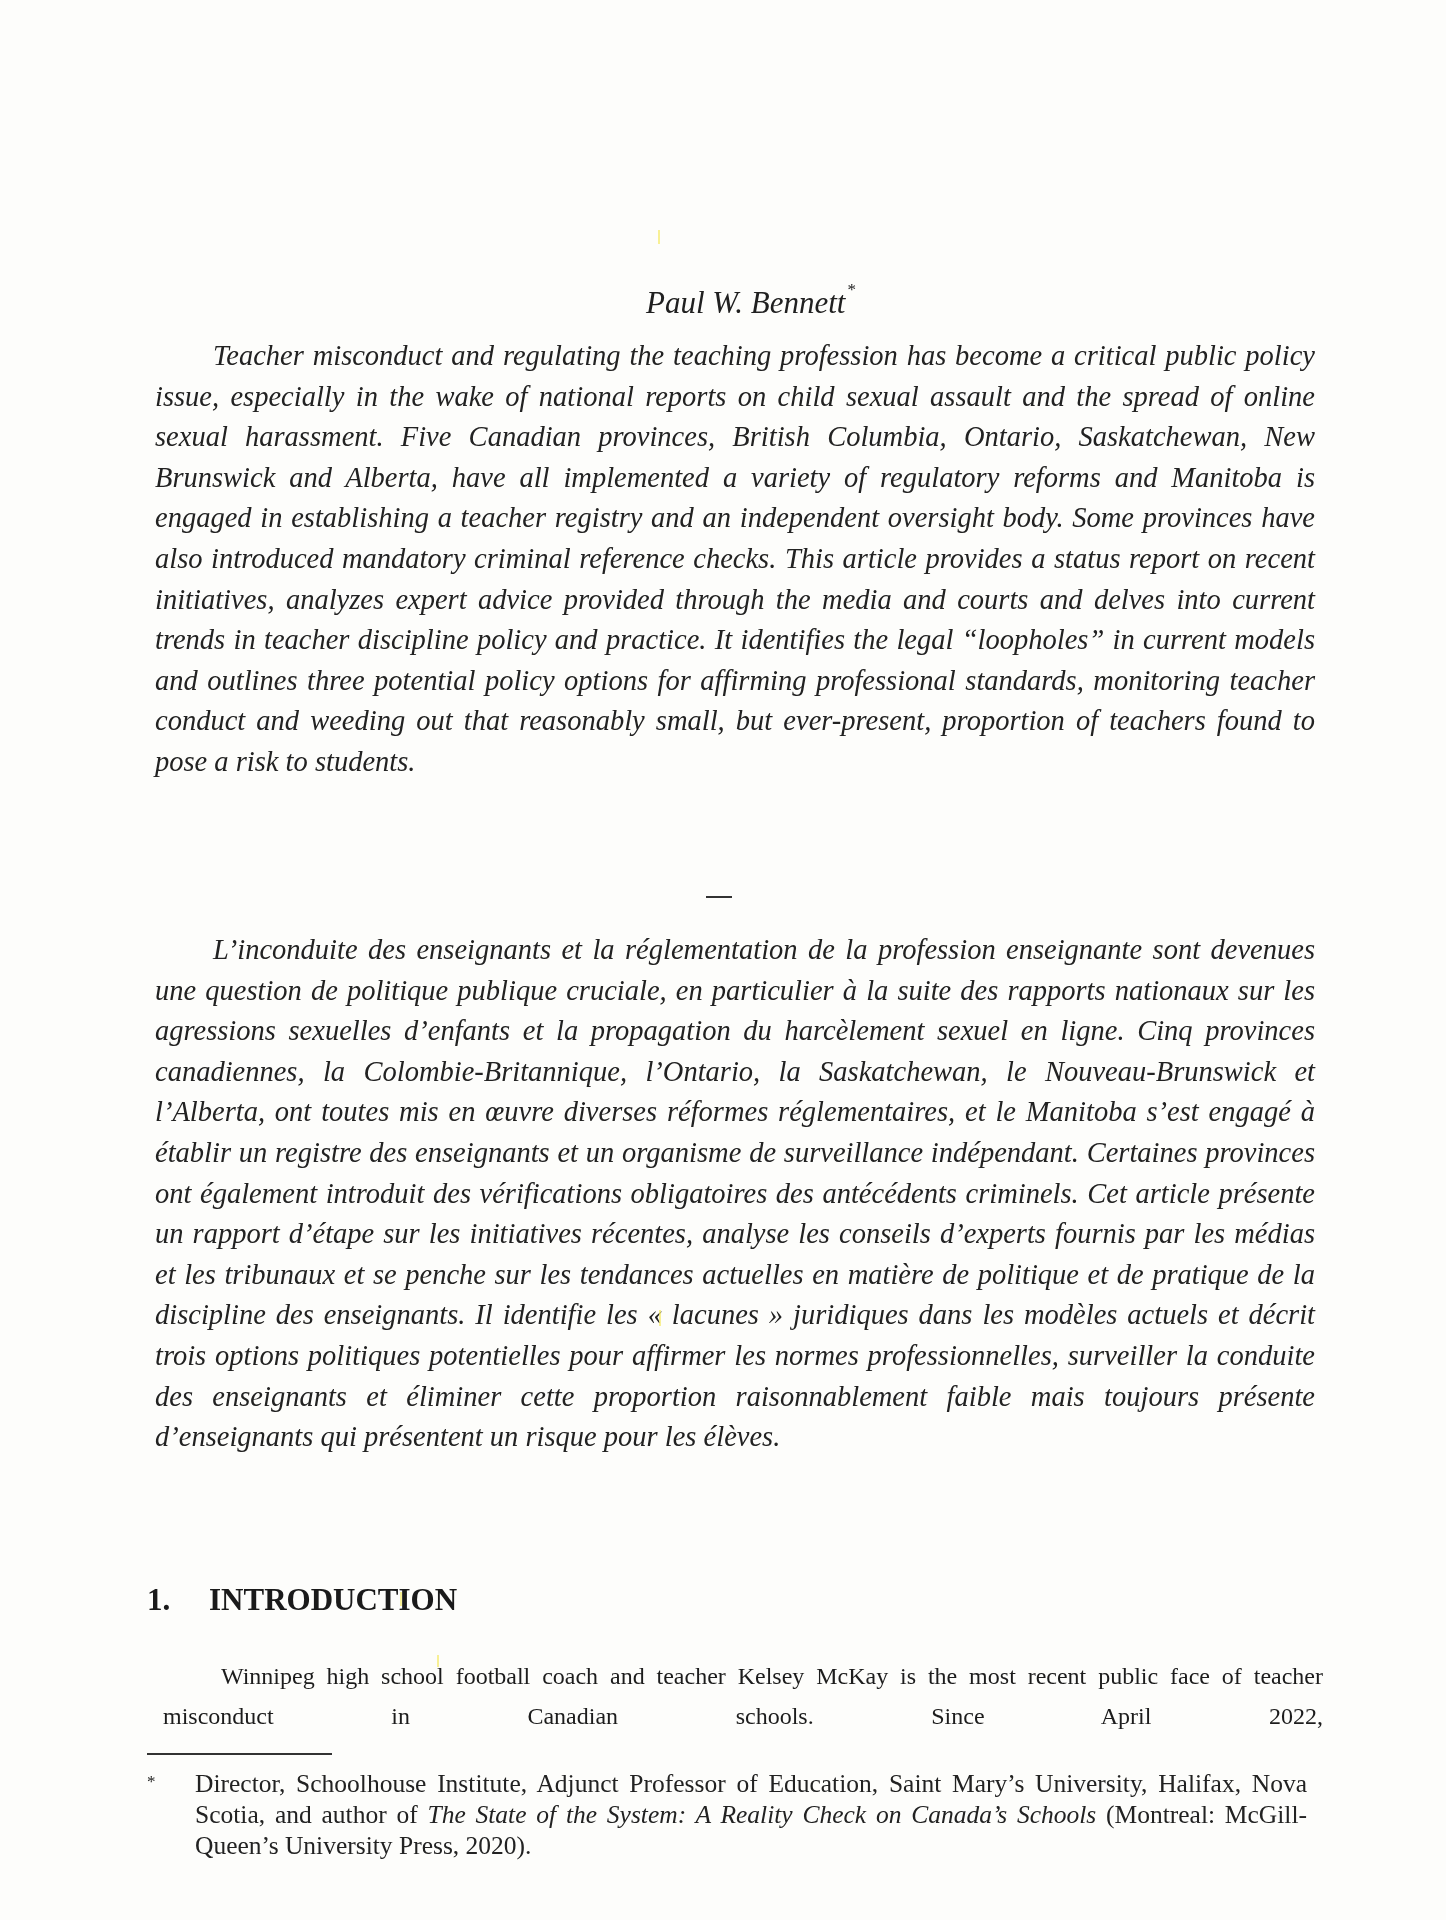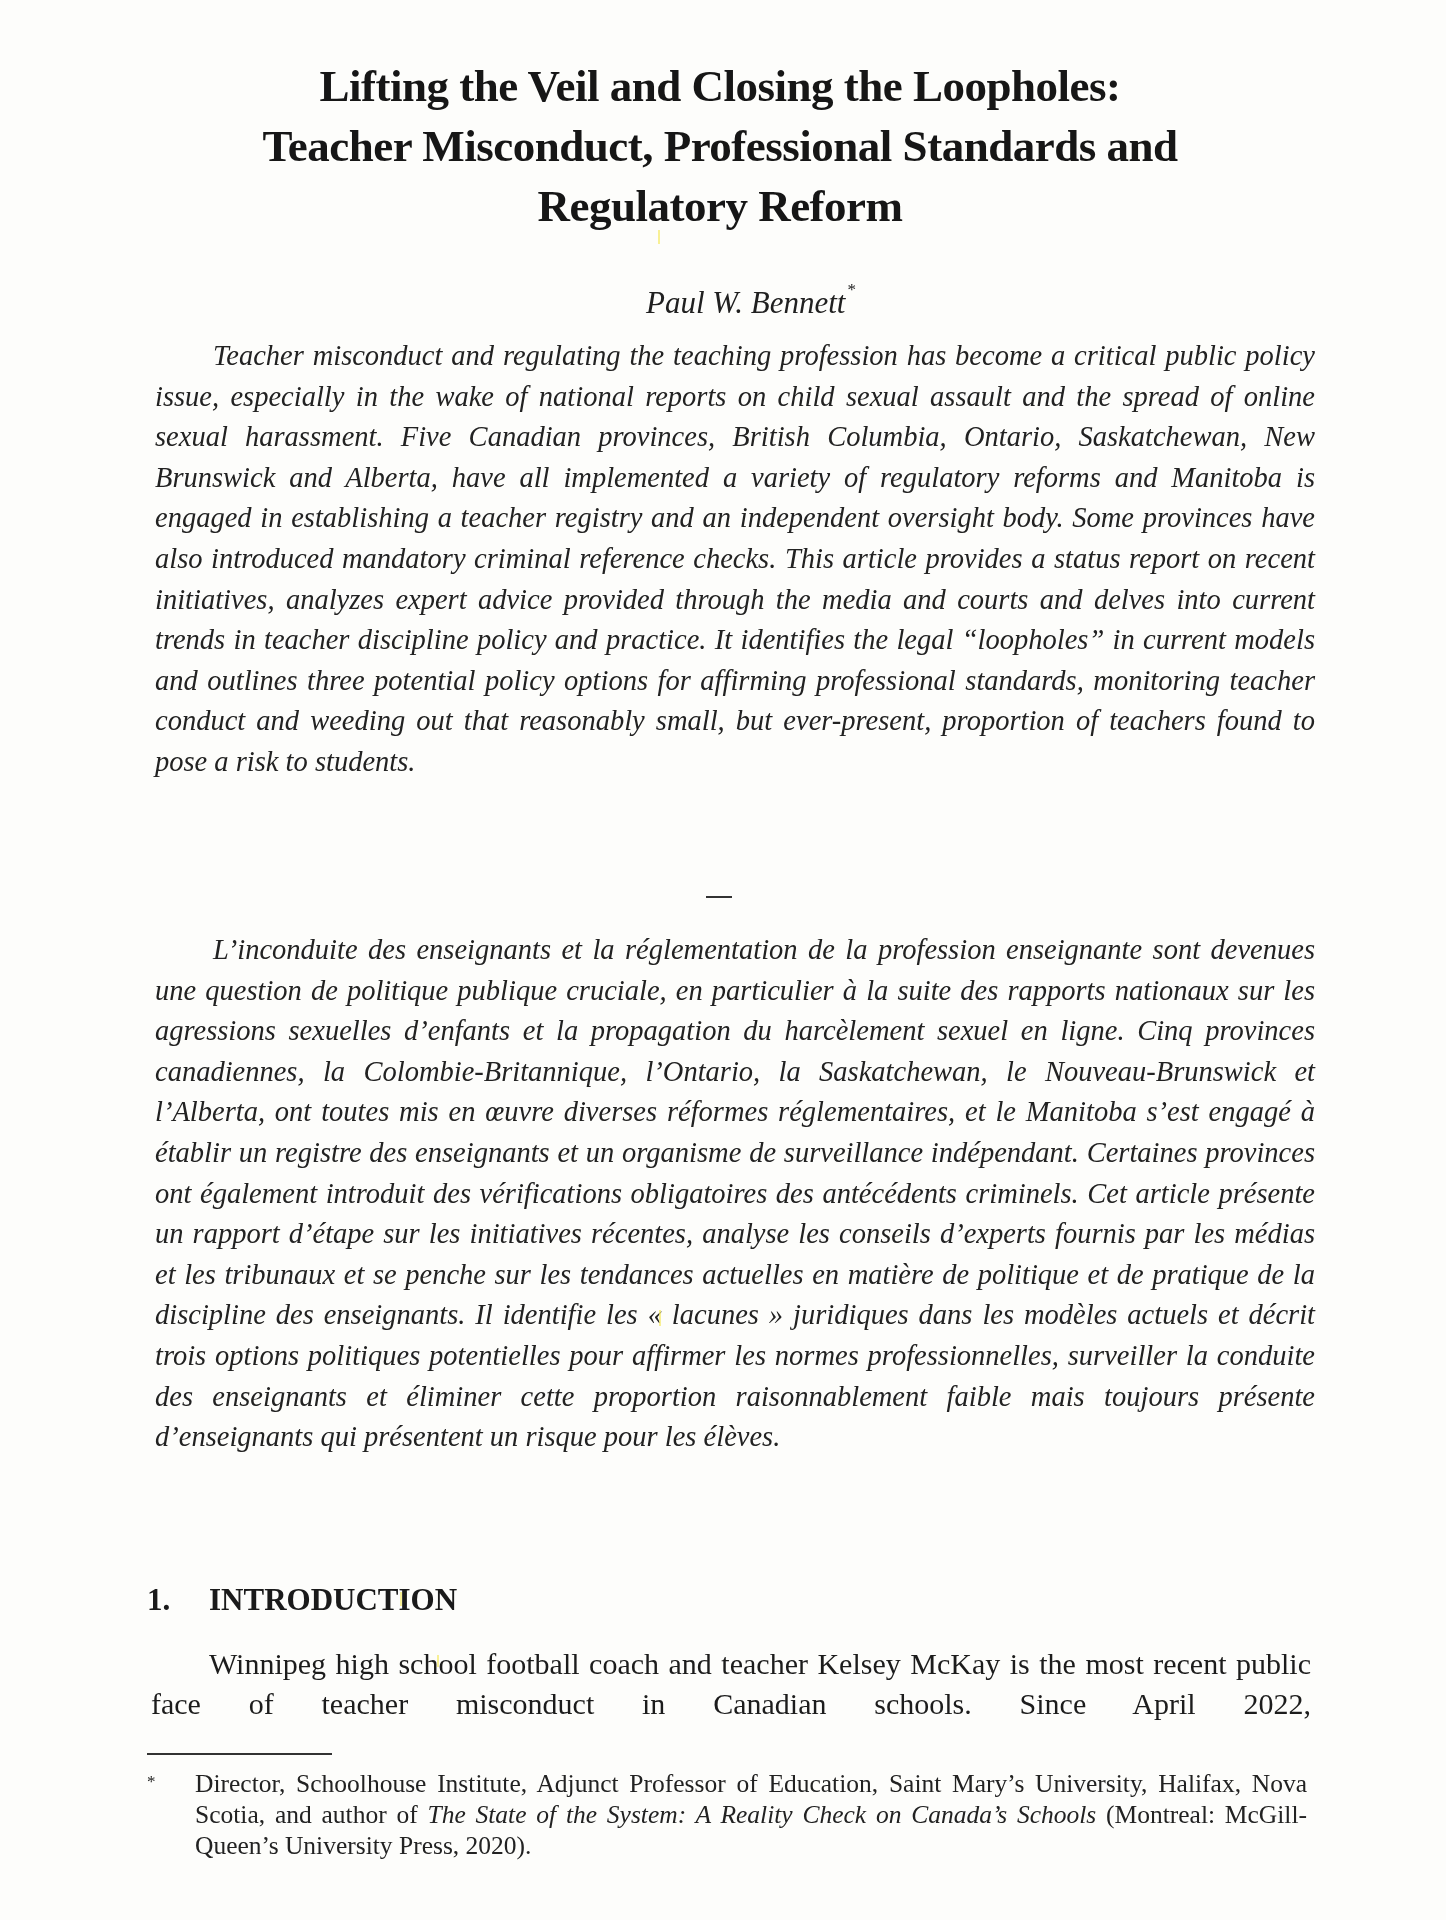--- a/index.html
+++ b/index.html
@@ -84,26 +84,26 @@
       line-height: 40px;
       color: #1a1a1a;
       margin: 0;
     }
     .section-heading .num { display: inline-block; width: 62px; }
     .body-text {
       position: absolute;
       left: 147px;
       width: 1160px;
       top: 1640px;
-      font-size: 30px;
+      font-size: 24px;
       line-height: 40px;
       text-align: justify;
       text-align-last: justify;
       color: #1c1c1c;
-      margin: 4px;
+      margin: 16px;
     }
     .body-text .indent { display: inline-block; width: 58px; }
     .footnote-rule {
       position: absolute;
       left: 147px;
       top: 1753px;
       width: 185px;
       height: 1.5px;
       background: #333;
     }
@@ -134,25 +134,20 @@
       width: 2px;
       background: #f5ea6a;
       opacity: 0.7;
     }
   </style>
 </head>
 <body>
 
 <div class="page">
 
-  <h1 class="title">
-    <span>Lifting the Veil and Closing the Loopholes:</span>
-    <span>Teacher Misconduct, Professional Standards and</span>
-    <span>Regulatory Reform</span>
-  </h1>
 
   <div class="author">
     <span>Paul W. Bennett</span><sup>*</sup>
   </div>
 
   <p class="abstract abstract-en"><span class="indent"></span><span>Teacher misconduct and regulating the teaching profession has become a critical public policy issue, especially in the wake of national reports on child sexual assault and the spread of online sexual harassment. Five Canadian provinces, British Columbia, Ontario, Saskatchewan, New Brunswick and Alberta, have all implemented a variety of regulatory reforms and Manitoba is engaged in establishing a teacher registry and an independent oversight body. Some provinces have also introduced mandatory criminal reference checks. This article provides a status report on recent initiatives, analyzes expert advice provided through the media and courts and delves into current trends in teacher discipline policy and practice. It identifies the legal “loopholes” in current models and outlines three potential policy options for affirming professional standards, monitoring teacher conduct and weeding out that reasonably small, but ever-present, proportion of teachers found to pose a risk to students.</span></p>
 
   <div class="separator"></div>
 
   <p class="abstract abstract-fr"><span class="indent"></span><span>L’inconduite des enseignants et la réglementation de la profession enseignante sont devenues une question de politique publique cruciale, en particulier à la suite des rapports nationaux sur les agressions sexuelles d’enfants et la propagation du harcèlement sexuel en ligne. Cinq provinces canadiennes, la Colombie-Britannique, l’Ontario, la Saskatchewan, le Nouveau-Brunswick et l’Alberta, ont toutes mis en œuvre diverses réformes réglementaires, et le Manitoba s’est engagé à établir un registre des enseignants et un organisme de surveillance indépendant. Certaines provinces ont également introduit des vérifications obligatoires des antécédents criminels. Cet article présente un rapport d’étape sur les initiatives récentes, analyse les conseils d’experts fournis par les médias et les tribunaux et se penche sur les tendances actuelles en matière de politique et de pratique de la discipline des enseignants. Il identifie les « lacunes » juridiques dans les modèles actuels et décrit trois options politiques potentielles pour affirmer les normes professionnelles, surveiller la conduite des enseignants et éliminer cette proportion raisonnablement faible mais toujours présente d’enseignants qui présentent un risque pour les élèves.</span></p>

